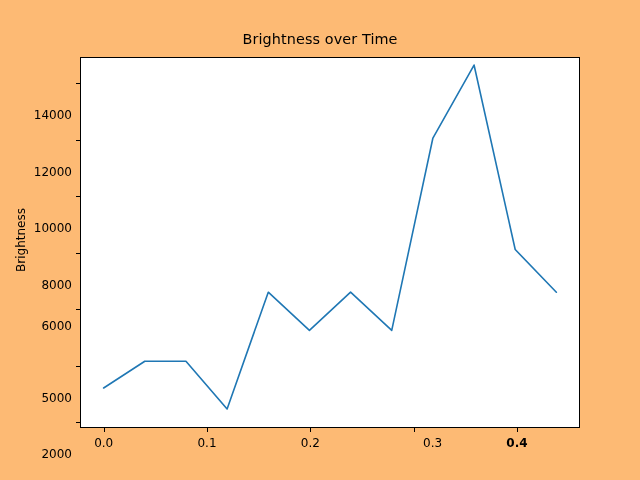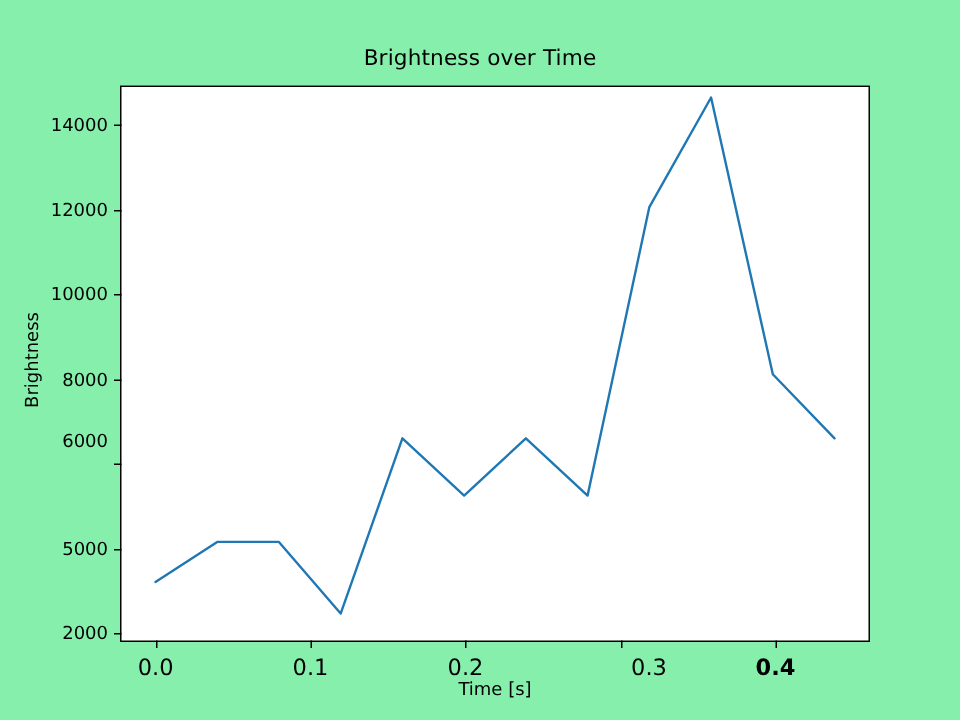--- a/index.html
+++ b/index.html
@@ -1,37 +1,37 @@
 <!DOCTYPE html>
 <html><head>
 <meta charset="utf-8">
 <style>
   html,body{margin:0;padding:0;}
   body{width:640px;height:480px;background:#ffffff;font-family:"DejaVu Sans",sans-serif;overflow:hidden;}
-  #fig{position:relative;width:640px;height:480px;background:#86efac;}
+  #fig{position:relative;width:640px;height:480px;background:#fdba74;}
 
   #title{
     position:absolute;left:0;top:31px;width:640px;
     text-align:center;font-size:14.4px;color:#000000;
     letter-spacing:0.1px;
   }
 
   
   #axes{
     position:absolute;left:80px;top:57px;width:500px;height:371px;
     border:0.9px solid #000000;box-sizing:border-box;background:#ffffff;
   }
   #plot-svg{position:absolute;left:0;top:0;width:100%;height:100%;display:block;}
 
   .ytick{position:absolute;left:-5px;width:5px;height:0;border-top:0.9px solid #000000;}
   .yticklabel{position:absolute;right:100%;margin-right:9px;
-    white-space:nowrap;font-size:12px;color:#000000;transform:translateY(-50%);}
+    white-space:nowrap;font-size:12px;color:#000000;transform:translateY(-50%);margin-top:32px;}
   .xtick{position:absolute;top:100%;height:5px;width:0;border-left:0.9px solid #000000;}
   .xticklabel{position:absolute;top:calc(100% + 9px);white-space:nowrap;
-    font-size:15px;color:#000000;transform:translateX(-50%);}
+    font-size:12px;color:#000000;transform:translateX(-50%);}
 
   #xlabel{
     position:absolute;left:80px;top:452px;width:500px;text-align:center;
     font-size:12px;color:#000000;
   }
   #ylabel{
     position:absolute;left:0px;top:0px;width:480px;
     font-size:12px;color:#000000;
     transform-origin:0 0;transform:rotate(-90deg) translate(-480px,0);
     text-align:center;
@@ -68,16 +68,15 @@
       <div class="xtick" style="left: 126.033px;"></div>
       <div class="xticklabel" style="left: 126px;">0.1</div>
       <div class="xtick" style="left: 229.339px;"></div>
       <div class="xticklabel" style="left: 229.339px;">0.2</div>
       <div class="xtick" style="left: 332.645px;"></div>
       <div class="xticklabel" style="left: 332.645px; margin-left: 19px;">0.3</div>
       <div class="xtick" style="left: 435.95px;"></div>
       <div class="xticklabel" style="left: 435.95px; font-weight: bold;">0.4</div>
     </div>
 
-  <div id="xlabel">Time [s]</div>
   <div id="ylabel"><span>Brightness</span></div>
 
 </div>
 
 </body></html>

